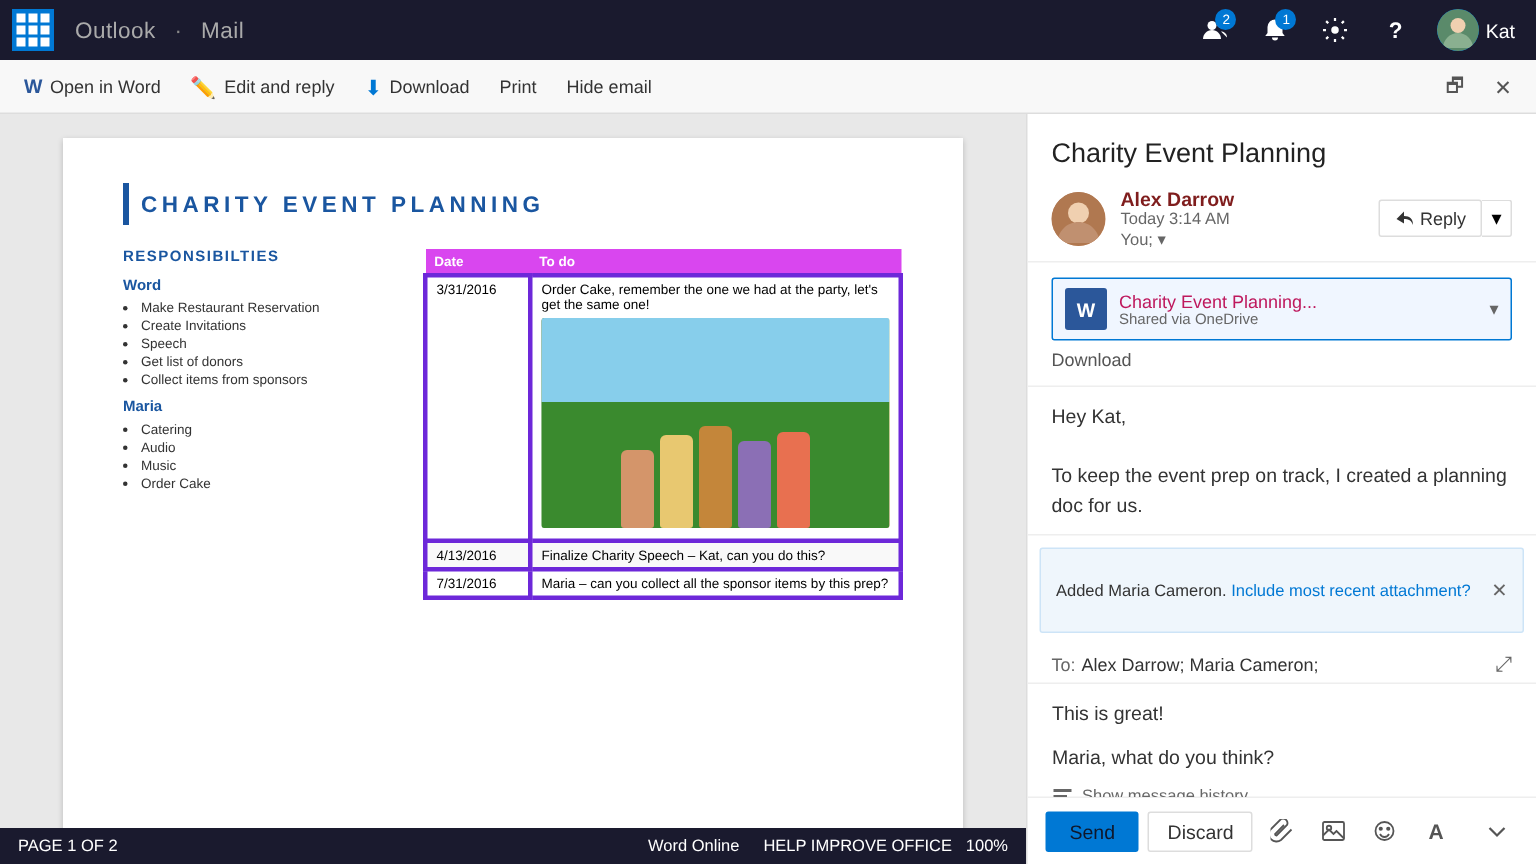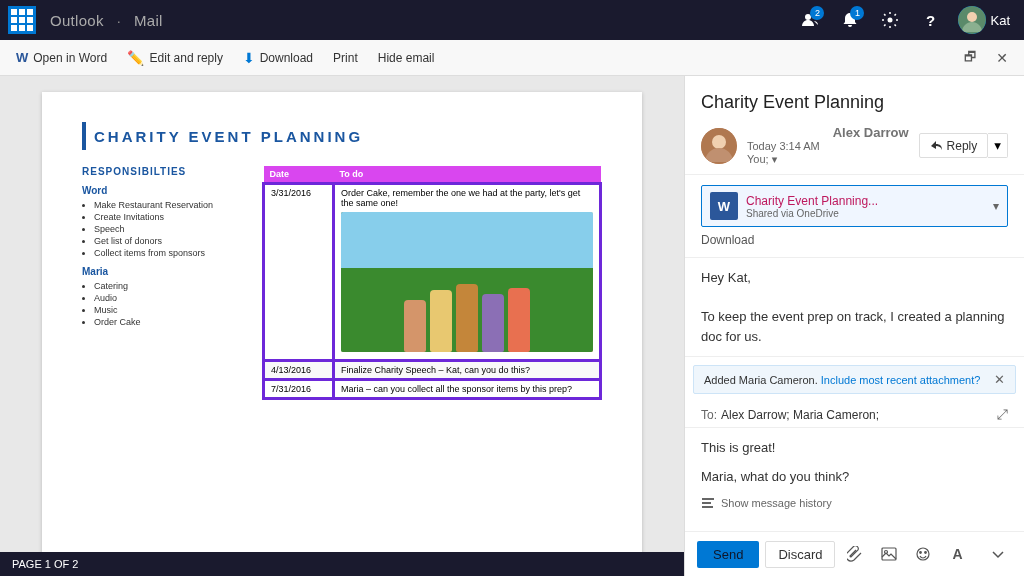--- a/index.html
+++ b/index.html
@@ -156,20 +156,21 @@
     }
     .doc-title-text {
       font-size: 15px;
       font-weight: 700;
       color: #1a56a0;
       letter-spacing: 3px;
       text-transform: uppercase;
     }
     .doc-columns {
       display: flex;
+      gap: 20px;
     }
     .doc-left {
       width: 180px;
     }
     .doc-right {
       flex: 1;
     }
     .doc-section-title {
       font-size: 10px;
       font-weight: 700;
@@ -274,21 +275,21 @@
       border-radius: 50%;
       background: linear-gradient(135deg, #a87050, #d4956a);
       flex-shrink: 0;
       overflow: hidden;
       display: flex; align-items: center; justify-content: center;
       color: white;
       font-size: 14px;
       font-weight: 600;
     }
     .sender-info { flex: 1; }
-    .sender-name { font-size: 13px; font-weight: 600; color: #737373; text-align: right; }
+    .sender-name { font-size: 13px; font-weight: 600; color: #7f1d1d; }
     .sender-time { font-size: 11px; color: #666; }
     .sender-to { font-size: 11px; color: #666; margin-top: 1px; }
     .reply-btn {
       display: flex; align-items: center; gap: 4px;
       border: 1px solid #ddd;
       border-radius: 2px;
       padding: 4px 10px;
       cursor: pointer;
       font-size: 12px;
       color: #333;
@@ -354,21 +355,21 @@
       flex: 1;
       display: flex;
       flex-direction: column;
       overflow: hidden;
     }
     .reply-notification {
       background: #eff6fc;
       border: 1px solid #cde4f7;
       margin: 8px;
       border-radius: 2px;
-      padding: 6px 10px;
+      padding: 20px 10px;
       display: flex;
       align-items: center;
       font-size: 11px;
       color: #333;
     }
     .reply-notification a { color: #0078d4; cursor: pointer; }
     .reply-notification-close {
       margin-left: auto;
       cursor: pointer;
       color: #666;
@@ -597,20 +598,28 @@
                 </tr>
               </tbody>
             </table>
           </div>
         </div>
       </div>
     </div>
 
     <div class="status-bar">
       <span>PAGE 1 OF 2</span>
+      <div class="status-bar-right">
+        <span>Word Online</span>
+        <span>
+          <span>HELP IMPROVE OFFICE</span>
+          &nbsp;
+          <span>100%</span>
+        </span>
+      </div>
     </div>
   </div>
 
   <div class="right-panel">
 
     <div class="email-header">
       <div class="email-subject">Charity Event Planning</div>
       <div class="sender-row">
         <div class="sender-avatar">
           <svg width="36" height="36" viewBox="0 0 36 36">

